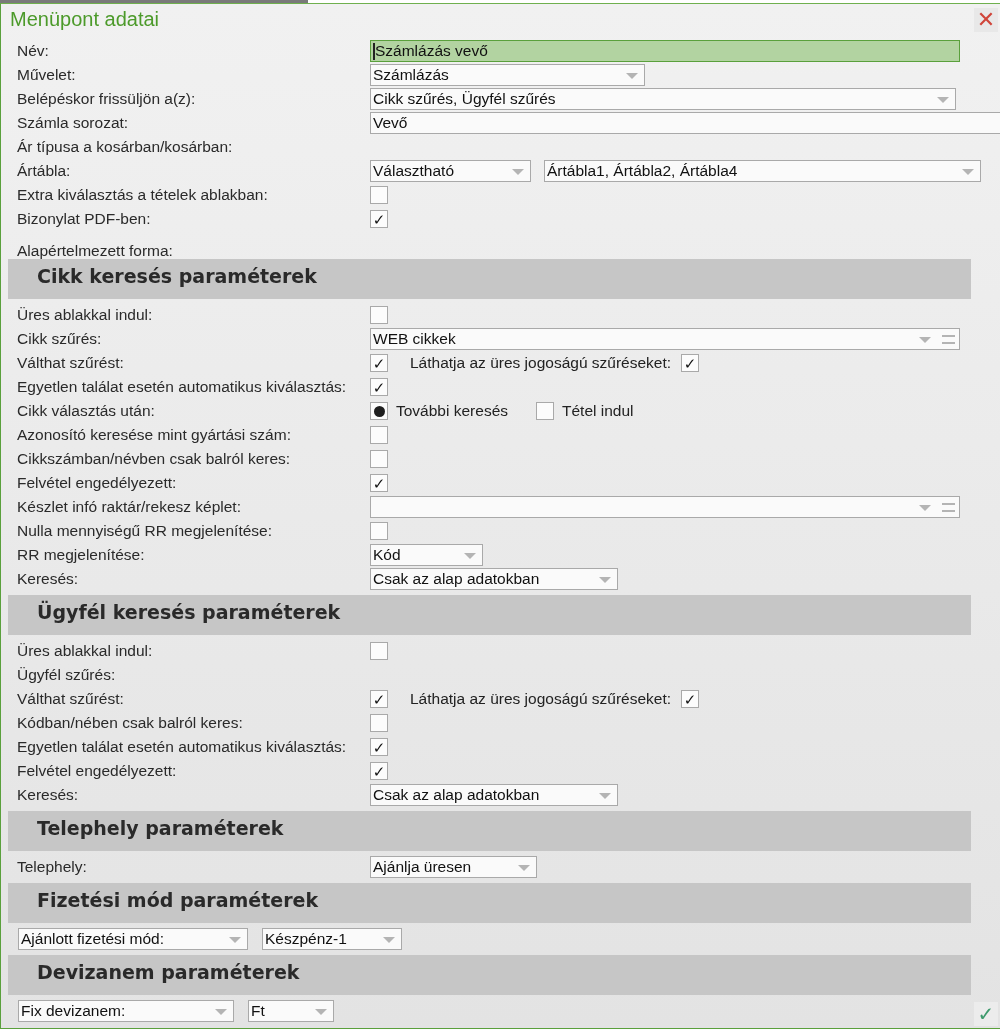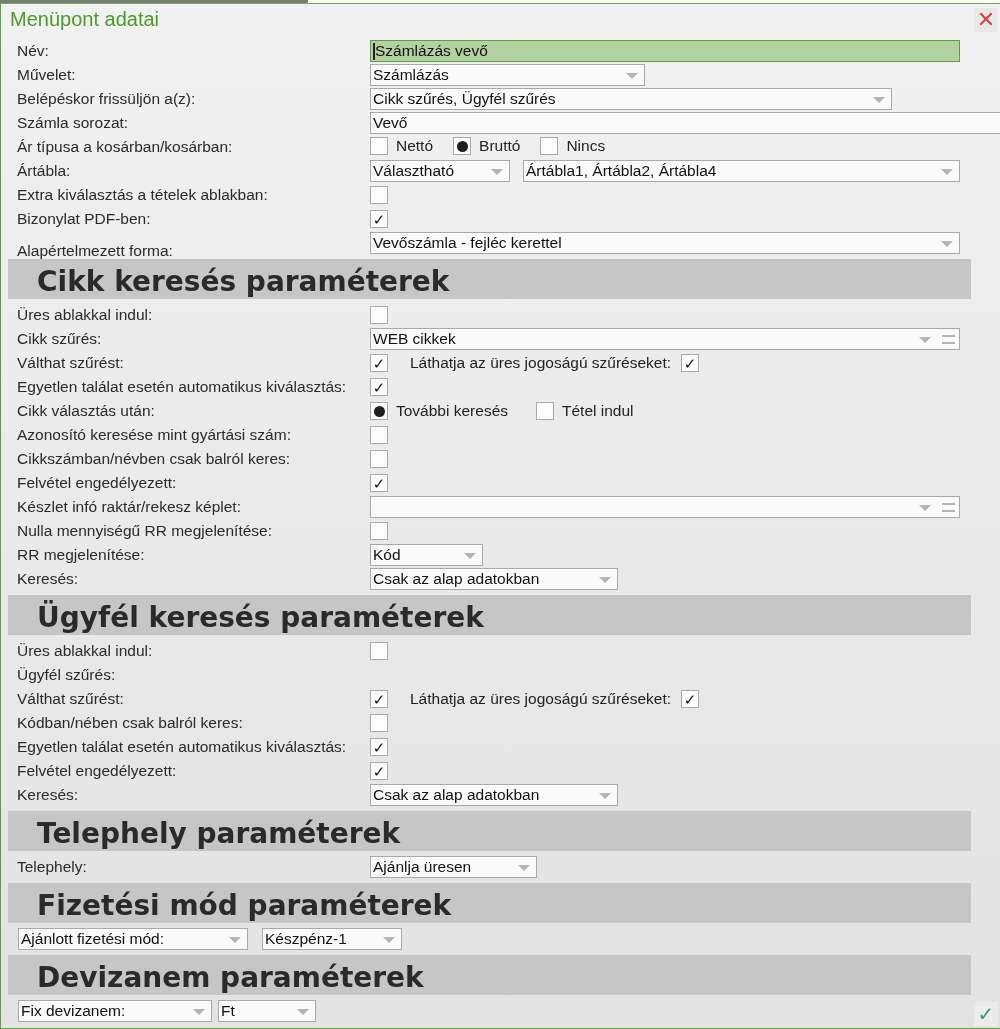--- a/index.html
+++ b/index.html
@@ -56,21 +56,21 @@
     font-size: 15px; color: #111; cursor: pointer; line-height: 1;
   }
   .radio-dot { width: 11px; height: 11px; border-radius: 50%; background: #1e1e1e; }
   .opt-label { font-size: 15.5px; color: #222; margin-left: 8px; margin-right: 20px; }
   .section {
     position: absolute; left: 7px; width: 963px; height: 40px;
     background: #c6c6c6;
   }
   .section-title {
     position: absolute; left: 29px; top: 6px; font-family: "DejaVu Sans", sans-serif;
-    font-weight: bold; font-size: 28px; color: #2a2a2a;
+    font-weight: bold; font-size: 19px; color: #2a2a2a;
   }
   .pos { position: absolute; }
 </style>
 </head>
 <body>
 
 <div class="bg-strip"></div>
 
 <div class="dialog">
   <div class="dialog-title">Menüpont adatai</div>
@@ -83,60 +83,47 @@
     <div class="input green" style="width:590px"><span class="caret"></span><span>Számlázás vevő</span></div>
   </div>
 
   <div class="lbl" style="top:61px">Művelet:</div>
   <div class="ctl" style="top:60px">
     <div class="input" style="width:275px"><span>Számlázás</span><span class="dd-arrow"></span></div>
   </div>
 
   <div class="lbl" style="top:85px">Belépéskor frissüljön a(z):</div>
   <div class="ctl" style="top:84px">
-    <div class="input" style="width:522px"><span>Cikk szűrés, Ügyfél szűrés</span><span class="dd-arrow"></span></div>
+    <div class="input" style="width:586px"><span>Cikk szűrés, Ügyfél szűrés</span><span class="dd-arrow"></span></div>
   </div>
 
   <div class="lbl" style="top:109px">Számla sorozat:</div>
   <div class="ctl" style="top:108px">
     <div class="input" style="width:706px"><span>Vevő</span><span class="dd-arrow"></span></div>
   </div>
 
   <div class="lbl" style="top:133px">Ár típusa a kosárban/kosárban:</div>
-  <div class="ctl" style="top:133px">
-    <span class="cb"></span>
-    <span class="opt-label">Nettó</span>
-    <span class="cb">
-        <span class="radio-dot"></span>
-      </span>
-    <span class="opt-label">Bruttó</span>
-    <span class="cb"></span>
-    <span class="opt-label">Nincs</span>
-  </div>
 
   <div class="lbl" style="top:157px">Ártábla:</div>
   <div class="ctl" style="top:156px">
-    <div class="input" style="width:140px"><span>Választható</span><span class="dd-arrow"></span></div>
+    <div class="input" style="width:161px"><span>Választható</span><span class="dd-arrow"></span></div>
     <div class="input" style="width:437px; margin-left:13px"><span>Ártábla1, Ártábla2, Ártábla4</span><span class="dd-arrow"></span></div>
   </div>
 
   <div class="lbl" style="top:181px">Extra kiválasztás a tételek ablakban:</div>
   <div class="ctl" style="top:182px">
       <span class="cb"></span>
     </div>
 
   <div class="lbl" style="top:205px">Bizonylat PDF-ben:</div>
   <div class="ctl" style="top:206px">
       <span class="cb">✓</span>
     </div>
 
   <div class="lbl" style="top:237px">Alapértelmezett forma:</div>
-  <div class="ctl" style="top:228px">
-    <div class="input" style="width:590px"><span>Vevőszámla - fejléc kerettel</span><span class="dd-arrow"></span></div>
-  </div>
 
   <div class="section" style="top:255px">
     <div class="section-title">Cikk keresés paraméterek</div>
   </div>
 
   <div class="lbl" style="top:301px">Üres ablakkal indul:</div>
   <div class="ctl" style="top:302px">
       <span class="cb"></span>
     </div>
 
@@ -253,20 +240,20 @@
   </div>
   <div class="pos" style="left:17px; top:924px; display:flex">
     <div class="input" style="width:230px"><span>Ajánlott fizetési mód:</span><span class="dd-arrow"></span></div>
     <div class="input" style="width:140px; margin-left:14px"><span>Készpénz-1</span><span class="dd-arrow"></span></div>
   </div>
 
   <div class="section" style="top:951px">
     <div class="section-title">Devizanem paraméterek</div>
   </div>
   <div class="pos" style="left:17px; top:996px; display:flex">
-    <div class="input" style="width:194px"><span>Fix devizanem:</span><span class="dd-arrow"></span></div>
-    <div class="input" style="width:98px; margin-left:6px"><span>Ft</span><span class="dd-arrow"></span></div>
+    <div class="input" style="width:216px"><span>Fix devizanem:</span><span class="dd-arrow"></span></div>
+    <div class="input" style="width:86px; margin-left:14px"><span>Ft</span><span class="dd-arrow"></span></div>
   </div>
 
   <div class="ok-btn">
       <span>✓</span>
     </div>
 </div>
 
 </body></html>

